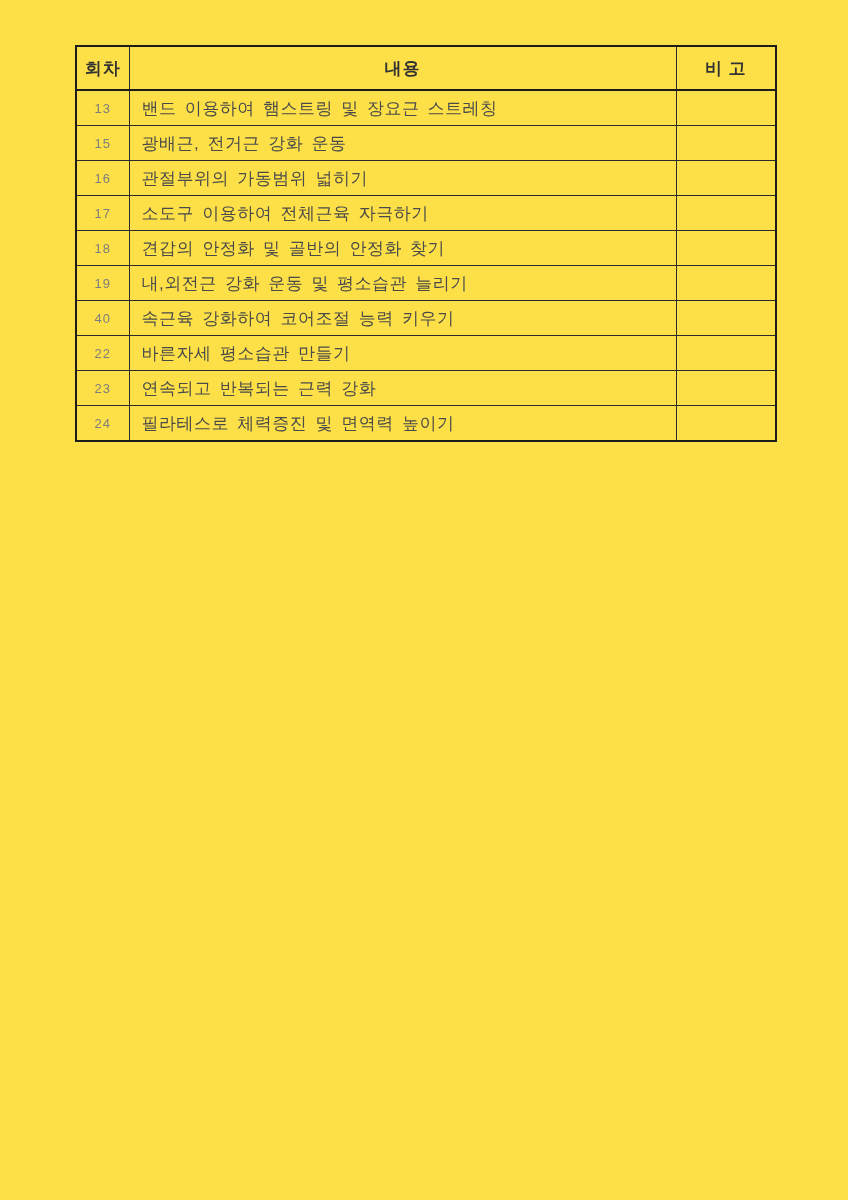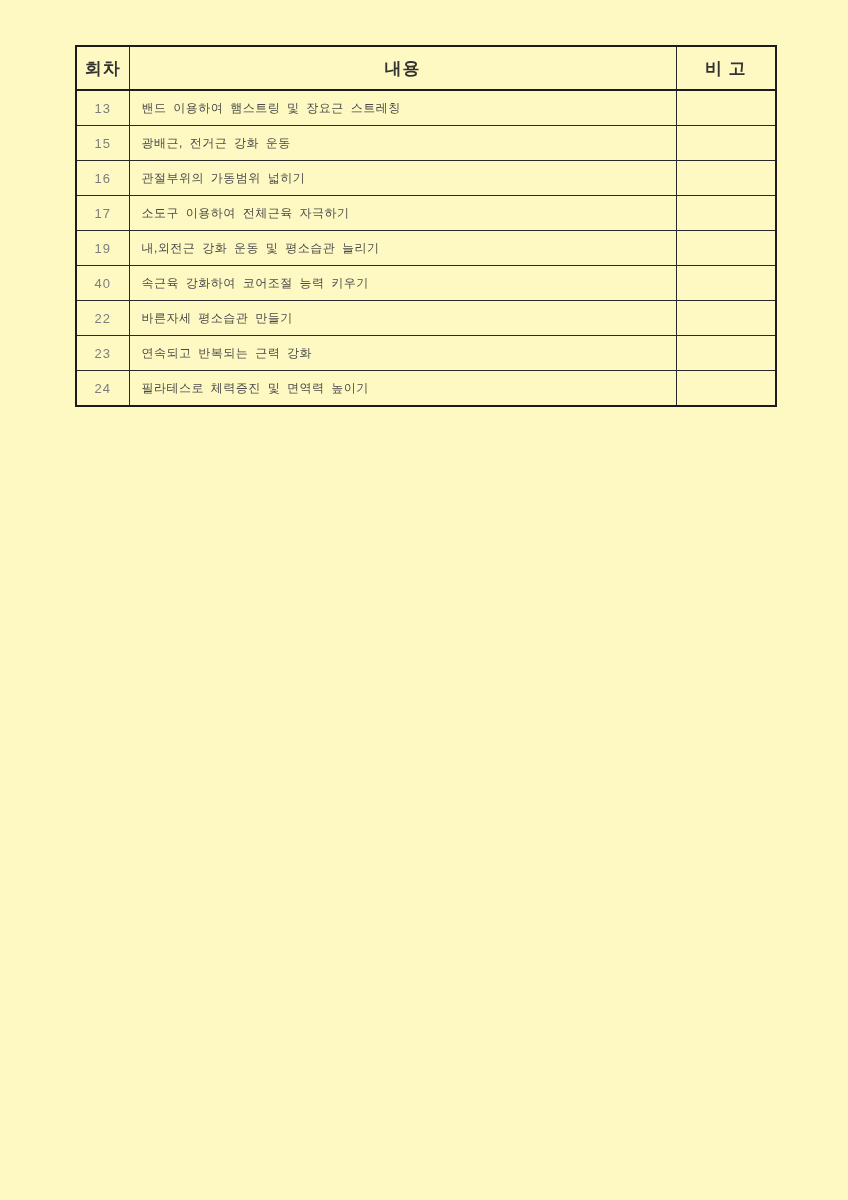--- a/index.html
+++ b/index.html
@@ -10,21 +10,21 @@
   body {
     width: 848px;
     height: 1200px;
     position: relative;
     font-family: "Liberation Sans", "DejaVu Sans", sans-serif;
     overflow: hidden;
   }
   .page {
     position: absolute;
     inset: 0;
-    background: #fef9c3;
+    background: #fde047;
   }
   table.session-table {
     position: absolute;
     left: 75px;
     top: 45px;
     width: 700px;
     border-collapse: collapse;
     table-layout: fixed;
     border: 2px solid #1c1c1c;
   }
@@ -48,21 +48,21 @@
     height: 32px;
   }
   td.cell-session {
     text-align: center;
     font-size: 13px;
     color: #7d7d7d;
     letter-spacing: 1px;
   }
   td.cell-content {
     padding-left: 12px;
-    font-size: 12px;
+    font-size: 17px;
     color: #4a4a4a;
     letter-spacing: 0.5px;
     word-spacing: 3px;
   }
   td.cell-remark {
     font-size: 13px;
     color: #4a4a4a;
   }
 </style>
 </head>
@@ -101,20 +101,25 @@
     <td class="cell-content">관절부위의 가동범위 넓히기</td>
     <td class="cell-remark"></td>
   </tr>
 
   <tr>
     <td class="cell-session">17</td>
     <td class="cell-content">소도구 이용하여 전체근육 자극하기</td>
     <td class="cell-remark"></td>
   </tr>
 
+  <tr>
+    <td class="cell-session">18</td>
+    <td class="cell-content">견갑의 안정화 및 골반의 안정화 찾기</td>
+    <td class="cell-remark"></td>
+  </tr>
 
   <tr>
     <td class="cell-session">19</td>
     <td class="cell-content">내,외전근 강화 운동 및 평소습관 늘리기</td>
     <td class="cell-remark"></td>
   </tr>
 
   <tr>
     <td class="cell-session">40</td>
     <td class="cell-content">속근육 강화하여 코어조절 능력 키우기</td>

